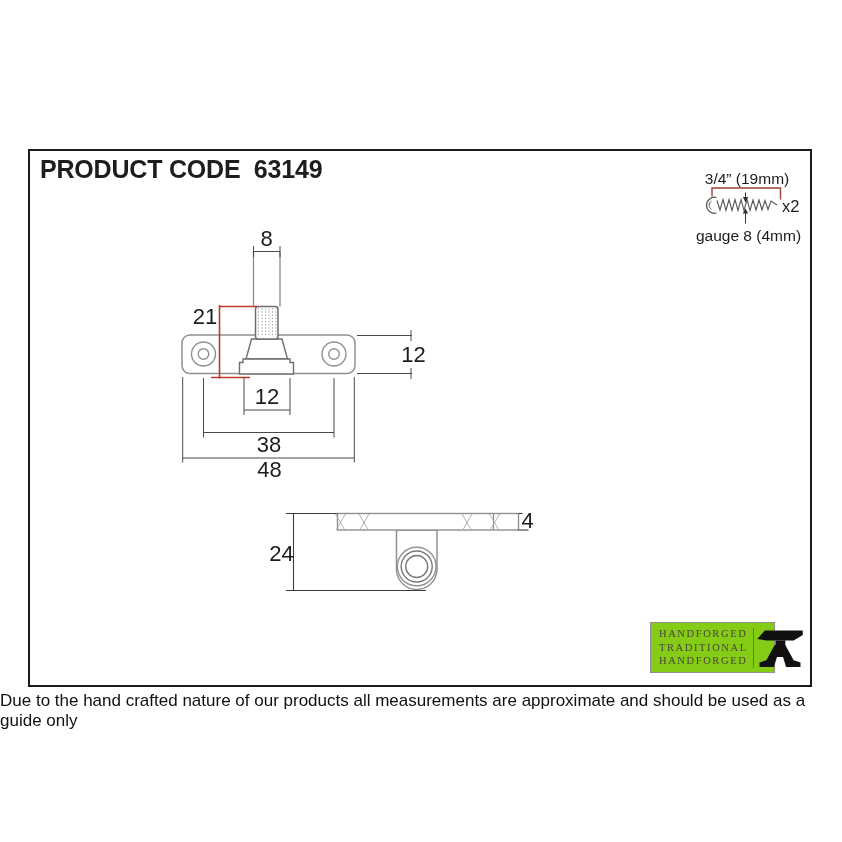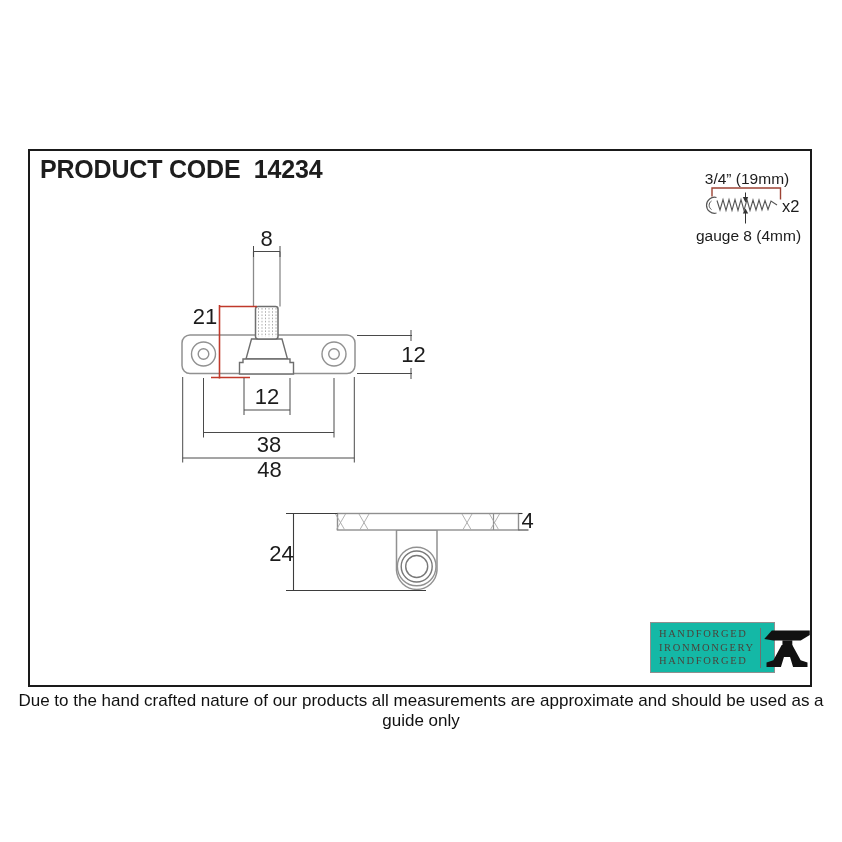--- a/index.html
+++ b/index.html
@@ -2,44 +2,44 @@
 <html><head>
 <meta charset="utf-8">
 <style>
   html,body{margin:0;padding:0;background:#ffffff;}
   .canvas{position:relative;width:842px;height:842px;background:#ffffff;overflow:hidden;
           font-family:"Liberation Sans",sans-serif;color:#1c1c1c;}
   .frame{position:absolute;left:28px;top:149px;width:784px;height:538px;
          border:2px solid #1a1a1a;box-sizing:border-box;background:#ffffff;}
   .title{position:absolute;left:40px;top:155px;font-size:25px;font-weight:600;
          letter-spacing:-0.2px;color:#1d1d1d;white-space:pre;}
-  .footer{position:absolute;left:0;top:691px;width:842px;text-align:center;
+  .footer{position:absolute;left:0;top:691px;width:842px;text-align:left;
           font-size:17px;color:#111111;}
   .drawing-svg{position:absolute;left:0;top:0;width:842px;height:842px;}
   svg text{font-family:"Liberation Sans",sans-serif;fill:#1c1c1c;}
   .dim-label{font-size:22px;}
   .screw-label{font-size:15.5px;}
   .x2-label{font-size:16.5px;}
   .logo-box{position:absolute;left:650px;top:622px;width:125px;height:51px;
-            border:1px solid #8f8f8f;box-sizing:border-box;background:#14b8a6;
+            border:1px solid #8f8f8f;box-sizing:border-box;background:#84cc16;
             display:flex;align-items:center;}
   .logo-text{flex:0 0 auto;padding-left:8px;padding-right:5px;
              font-family:"Liberation Serif",serif;font-size:10.5px;line-height:13.5px;
              letter-spacing:1.6px;color:#4a443c;white-space:nowrap;}
   .logo-divider{flex:0 0 auto;width:1px;height:40px;background:#6f6f6f;}
   .logo-anvil{flex:1 1 auto;display:flex;align-items:center;justify-content:center;}
 </style>
 </head>
 <body>
 
 <div class="canvas">
 
   <div class="frame"></div>
 
-  <div class="title">PRODUCT CODE  14234</div>
+  <div class="title">PRODUCT CODE  63149</div>
 
   <svg class="drawing-svg" viewBox="0 0 842 842">
 
     <g>
       <text class="screw-label" x="747" y="183.5" text-anchor="middle">3/4” (19mm)</text>
       <path d="M712 196.5 L712 188 L780.5 188 L780.5 199.5" fill="none" stroke="#9c4334" stroke-width="1.4"></path>
 
       <path d="M716.5 197.5 A8 8 0 1 0 716.5 213" fill="none" stroke="#555555" stroke-width="1.2"></path>
       <path d="M711.5 201 A5 5 0 0 0 711.5 209.5" fill="none" stroke="#555555" stroke-width="1"></path>
 
@@ -165,21 +165,21 @@
         <line x1="518.5" y1="530" x2="528.5" y2="530"></line>
         <line x1="518.5" y1="513.5" x2="522.5" y2="513.5"></line>
       </g>
       <text class="dim-label" x="527.5" y="528" text-anchor="middle">4</text>
     </g>
   </svg>
 
   <div class="logo-box">
     <div class="logo-text">
       <div>HANDFORGED</div>
-      <div>IRONMONGERY</div>
+      <div>TRADITIONAL</div>
       <div>HANDFORGED</div>
     </div>
     <div class="logo-divider"></div>
     <div class="logo-anvil">
       <svg width="52" height="44" viewBox="0 0 64 58" fill="#111111">
         <polygon points="2,17 12,6 62,6 62,12 50,19 14,19"></polygon>
         <rect x="26" y="19" width="13" height="7"></rect>
         <polygon points="25,25 39,25 50,45 59,48 59,54 40,54 36,41 28,41 24,54 5,54 5,48 14,45"></polygon>
       </svg>
     </div>

